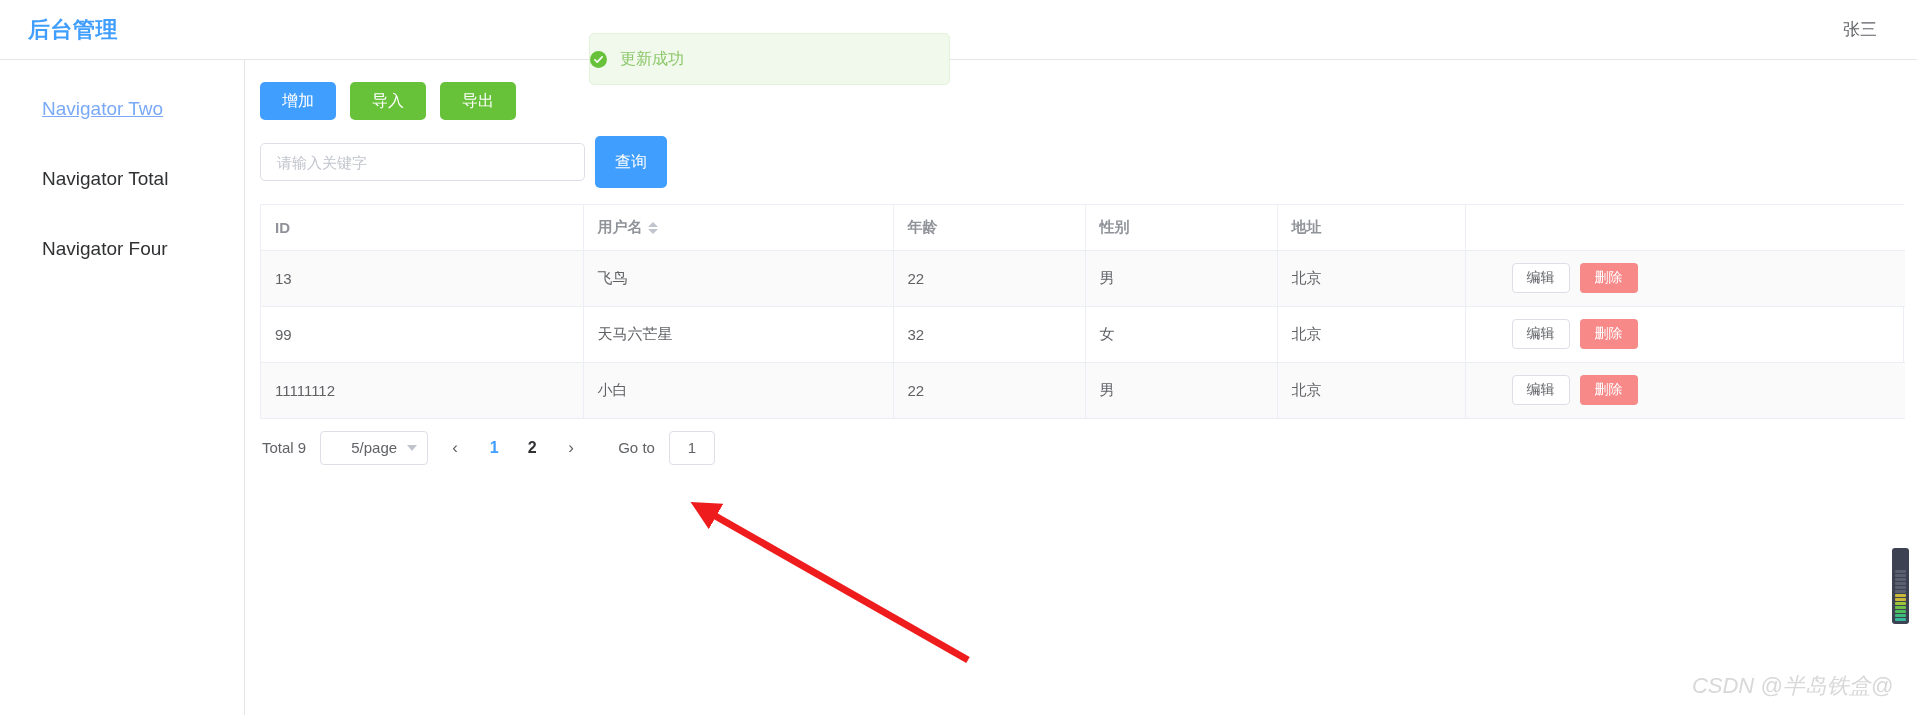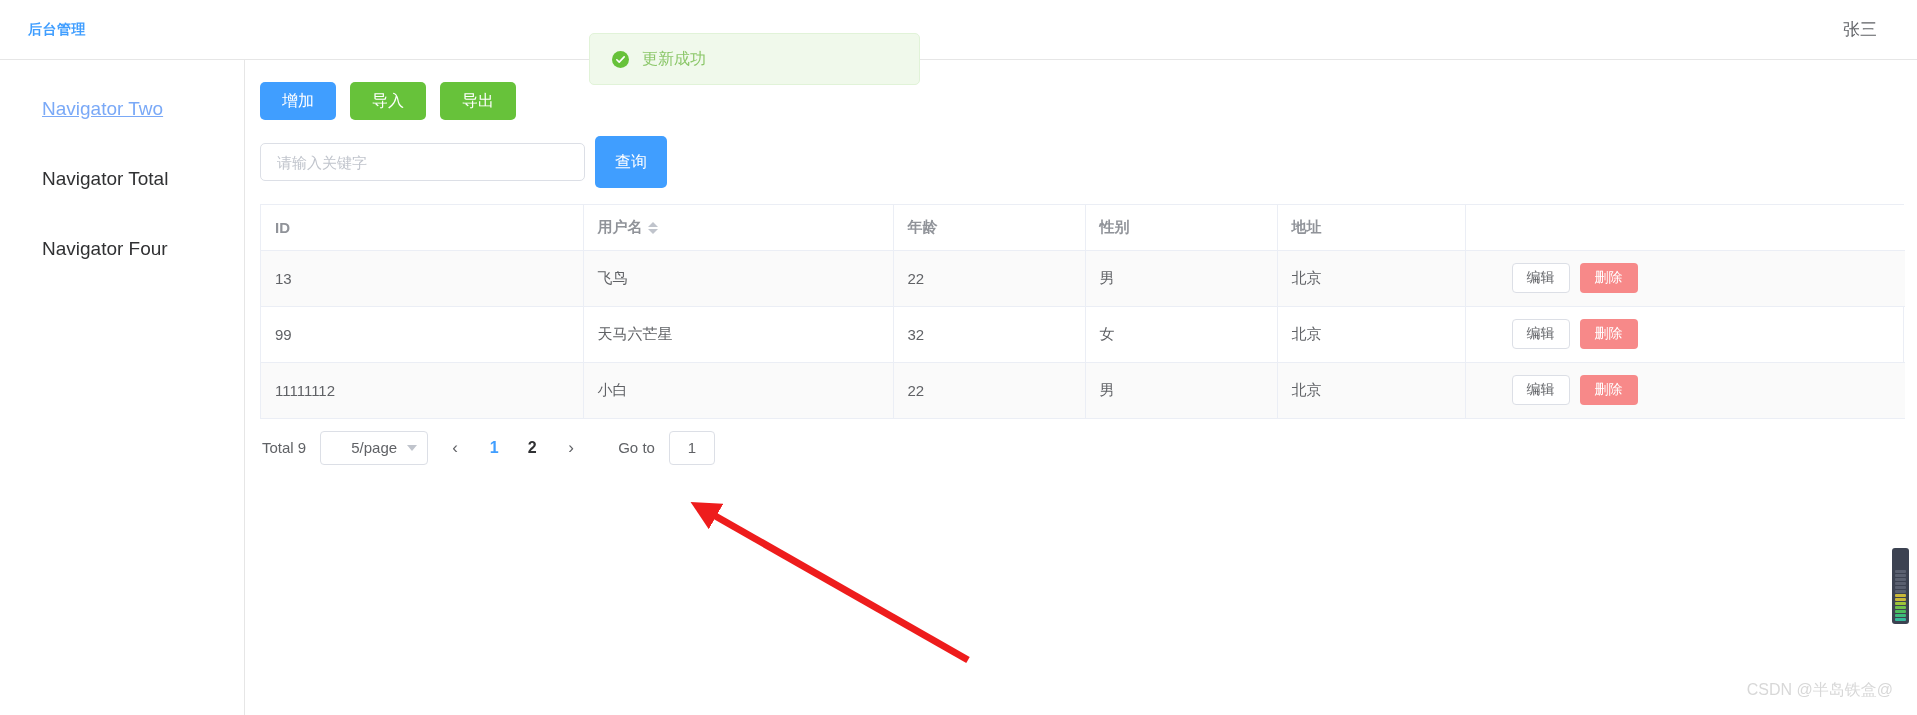--- a/index.html
+++ b/index.html
@@ -24,21 +24,21 @@
     top: 0; left: 0;
     width: 1917px;
     height: 60px;
     background: #ffffff;
     border-bottom: 1px solid #e6e6e6;
     display: flex;
     align-items: center;
   }
   .brand {
     margin-left: 28px;
-    font-size: 14px;
+    font-size: 22px;
     font-weight: bold;
     color: #409EFF;
     letter-spacing: 0.5px;
   }
   .header-right {
     margin-left: auto;
     margin-right: 40px;
     font-size: 17px;
     color: #606266;
   }
@@ -249,27 +249,26 @@
     border-radius: 4px;
     text-align: center;
     font-size: 15px; color: #606266;
     font-family: inherit; outline: none;
   }
 
   
   .toast {
     position: absolute;
     left: 589px; top: 33px;
-    width: 331px; height: 52px;
+    width: 361px; height: 52px;
     background: #f0f9eb;
     border: 1px solid #e1f3d8;
     border-radius: 5px;
     display: flex;
     align-items: center;
-    padding-left: 22px;
     z-index: 40;
   }
   .toast-icon {
     width: 17px; height: 17px;
     border-radius: 50%;
     background: #67C23A;
     display: flex; align-items: center; justify-content: center;
     margin-right: 13px;
     flex: 0 0 auto;
   }
@@ -298,24 +297,25 @@
     justify-content: flex-end;
     gap: 1px;
     z-index: 30;
   }
   .level-seg { height: 3px; width: 100%; border-radius: 1px; }
 
   
   .watermark {
     position: absolute;
     right: 24px; bottom: 14px;
-    font-size: 16px;
+    font-size: 22px;
     color: #d8d8d8;
     z-index: 20;
     white-space: nowrap;
+    font-style: italic;
   }
 </style>
 </head>
 <body>
 
 <div class="app">
 
   <div class="header">
     <div class="brand">后台管理</div>
     <div class="header-right">张三</div>

